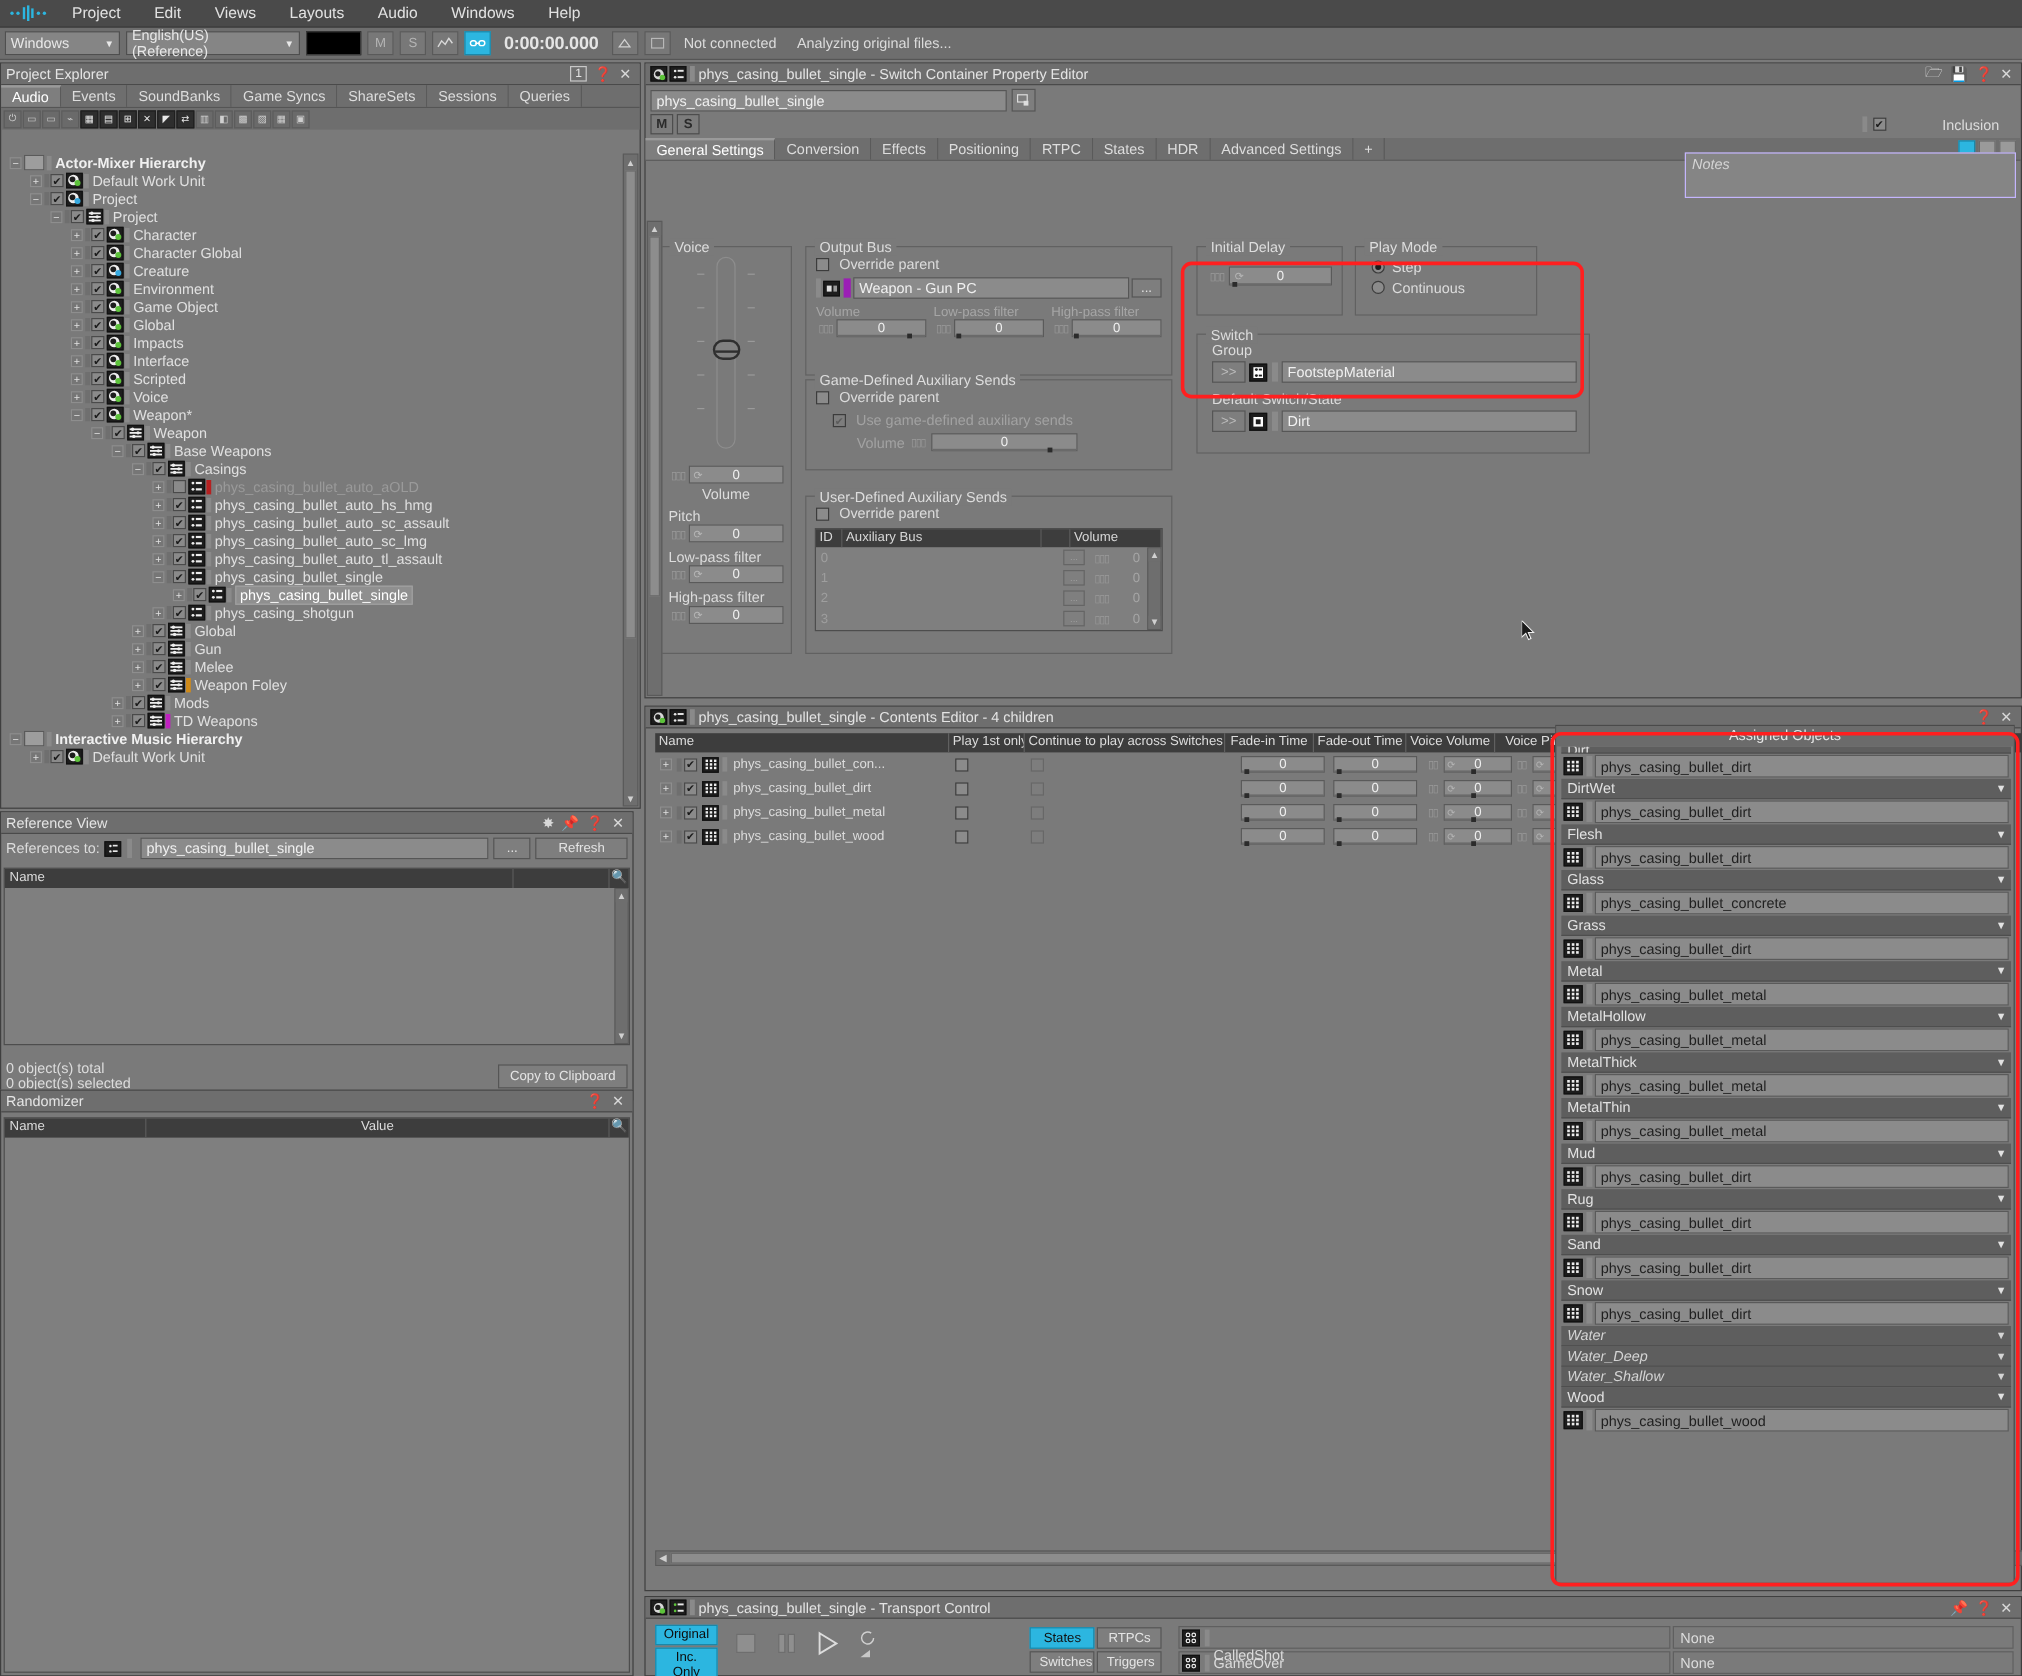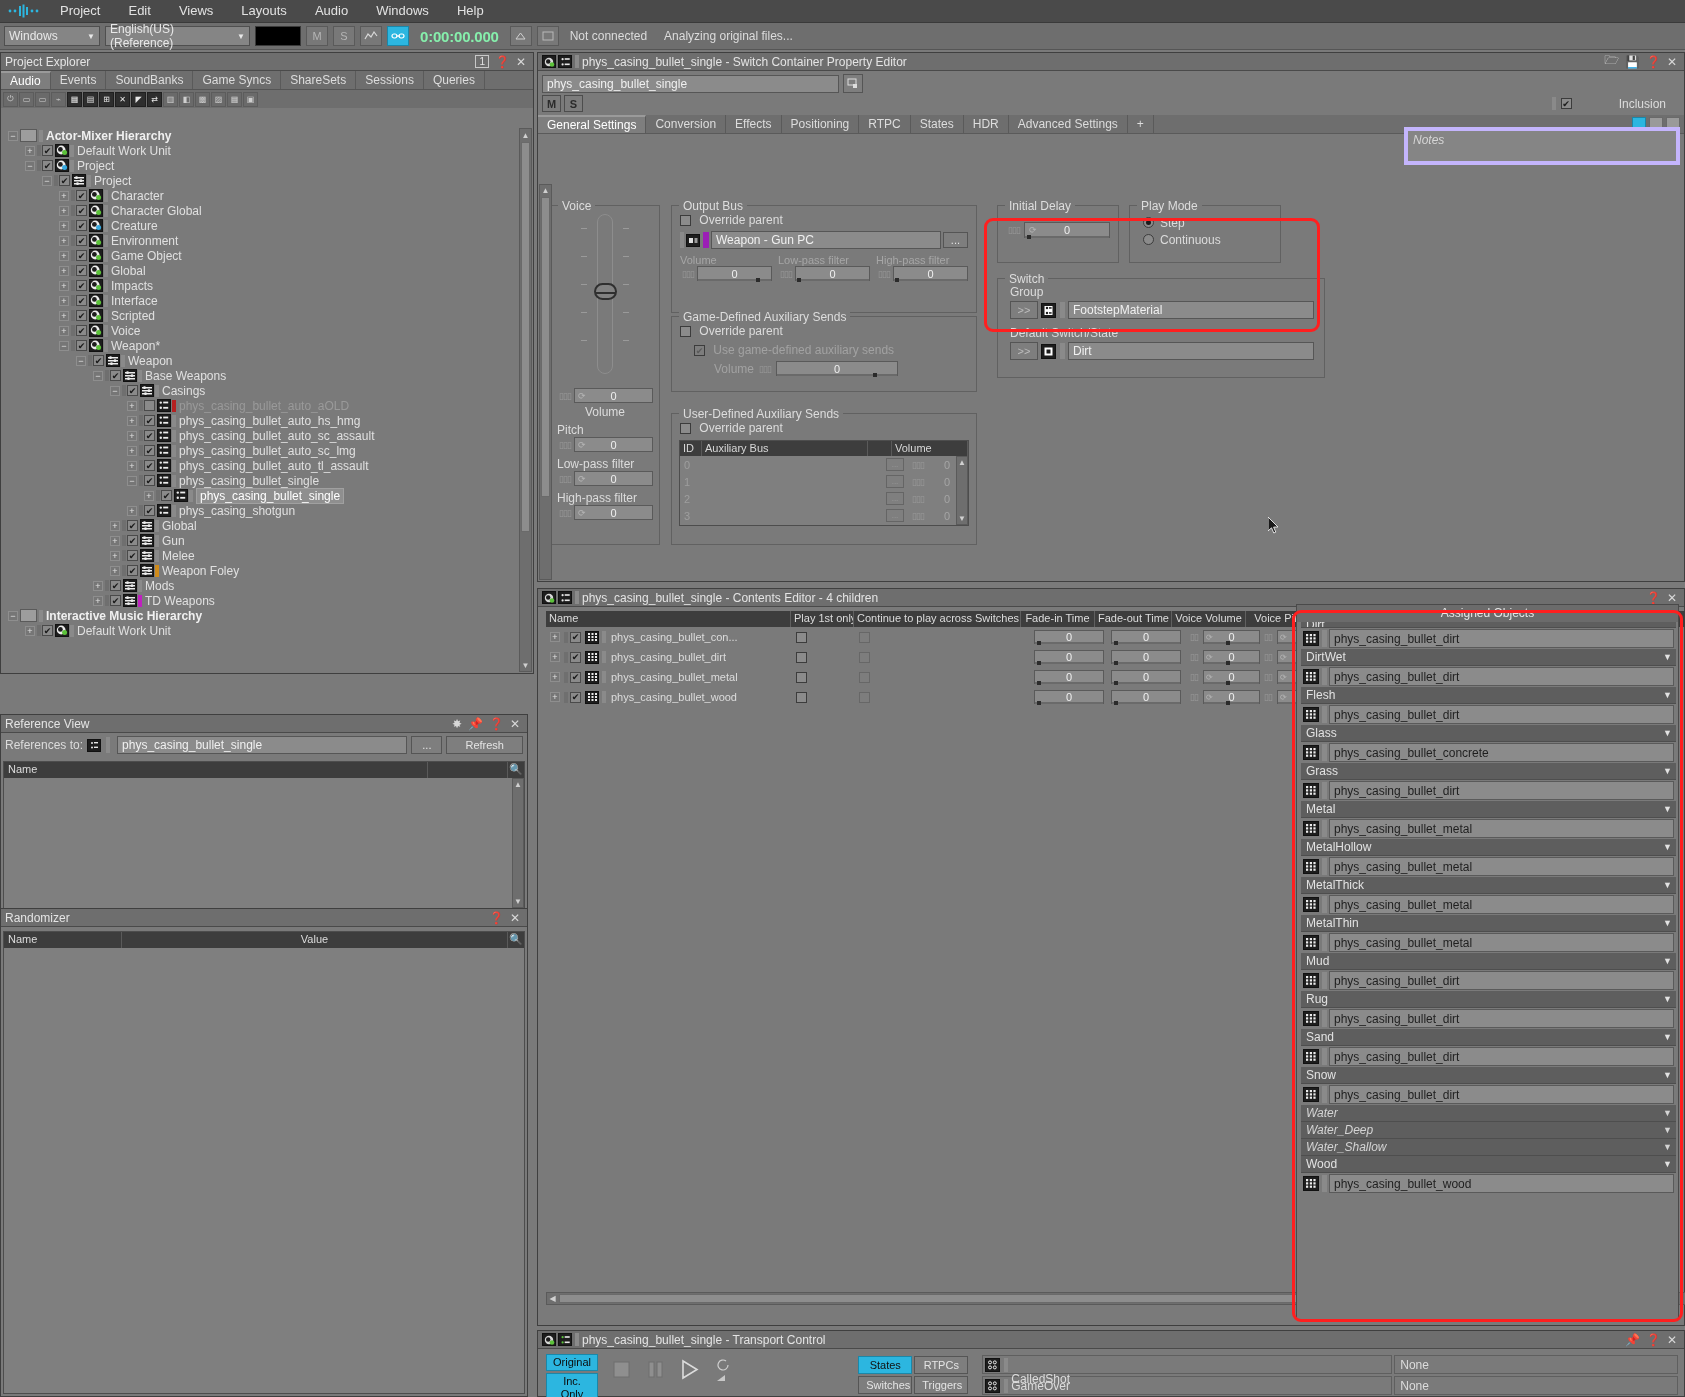--- a/index.html
+++ b/index.html
@@ -32,21 +32,21 @@
     display: flex; align-items: center; padding: 0 4px; font-size: 12px; color: #e8e8e8;
     position: relative;
   }
   .combo .arr { margin-left: auto; padding-left: 10px; font-size: 8px; }
   .blackbox { width: 46px; height: 20px; background: #000; border: 1px solid #3a3a3a; }
   .tbtn {
     width: 22px; height: 20px; background: #787878; border: 1px solid #5a5a5a;
     display: flex; align-items: center; justify-content: center; font-size: 11px; color: #b5b5b5;
   }
   .tbtn.on { background: #2cb6e0; color: #fff; border-color: #1b87a8; }
-  .timecode { font-size: 15px; font-weight: bold; color: #86efac; padding: 0 6px; letter-spacing: -0.2px;}
+  .timecode { font-size: 15px; font-weight: bold; color: #e5e5e5; padding: 0 6px; letter-spacing: -0.2px;}
   .statustxt { font-size: 12px; color: #dcdcdc; padding: 0 6px; }
 
   
   .panel { position: absolute; background: #7a7a7a; border: 1px solid #3f3f3f; }
   .panel-title {
     height: 18px; background: #6e6e6e; border-bottom: 1px solid #4a4a4a;
     display: flex; align-items: center; padding: 0 4px; font-size: 12px; color: #e4e4e4;
   }
   .panel-title .ttools { margin-left: auto; display: flex; align-items: center; gap: 6px; padding-right: 3px; }
   .icon-btn { font-size: 12px; color: #d8d8d8; cursor: default; }
@@ -741,21 +741,21 @@
           </div>
         </div>
     </div>
     <div class="scrollbar-v" style="right:1px; top:75px; bottom:1px; width:13px;">
       <div class="arrbtn" style="top:0;left:0;right:0;height:12px;">▲</div>
       <div class="thumbv" style="top:13px; height:390px;"></div>
       <div class="arrbtn" style="bottom:0;left:0;right:0;height:12px;">▼</div>
     </div>
   </div>
 
-  <div class="panel" style="left:0; top:676px; width:528px; height:241px;margin-top:38px;">
+  <div class="panel" style="left:0; top:676px; width:528px; height:241px;">
     <div class="panel-title">
       <span>Reference View</span>
       <span class="ttools">
         <span class="icon-btn">✸</span>
         <span class="icon-btn">📌</span>
         <span class="icon-btn">❓</span>
         <span class="icon-btn">✕</span>
       </span>
     </div>
     <div style="display:flex; align-items:center; gap:4px; padding:3px 4px 2px 4px;">
@@ -839,21 +839,21 @@
     <div class="pe-head">
       <div class="txtfield" style="width:297px;">phys_casing_bullet_single</div>
       <div class="sqbtn">
         <svg width="12" height="11" viewBox="0 0 12 11">
             <rect x="1" y="1" width="8" height="6" fill="none" stroke="#ddd" stroke-width="1"></rect>
             <rect x="6" y="6" width="4" height="4" fill="#ddd"></rect>
           </svg>
       </div>
       <div style="flex:1;"></div>
     </div>
-    <div style="position:absolute; left:866px; top:74px; width:276px; height:38px; background:#858585; border:4px solid #c4b5fd; padding:2px 5px; font-style:italic; color:#d5d5d5;">Notes</div>
+    <div style="position:absolute; left:866px; top:74px; width:276px; height:38px; background:#858585; border:1px solid #c4b5fd; padding:2px 5px; font-style:italic; color:#d5d5d5;">Notes</div>
 
     <div style="display:flex;align-items:center;gap:3px;padding:2px 4px 0 4px;">
       <div class="msbtn">M</div>
       <div class="msbtn">S</div>
       <div style="flex:1;"></div>
       <div style="width:4px;height:13px;background:#8a8a8a;margin-right:2px;"></div>
       <span class="chk">✔</span>
       <span style="font-size:12px;padding-right:14px;padding-left:44px;">Inclusion</span>
     </div>
 

